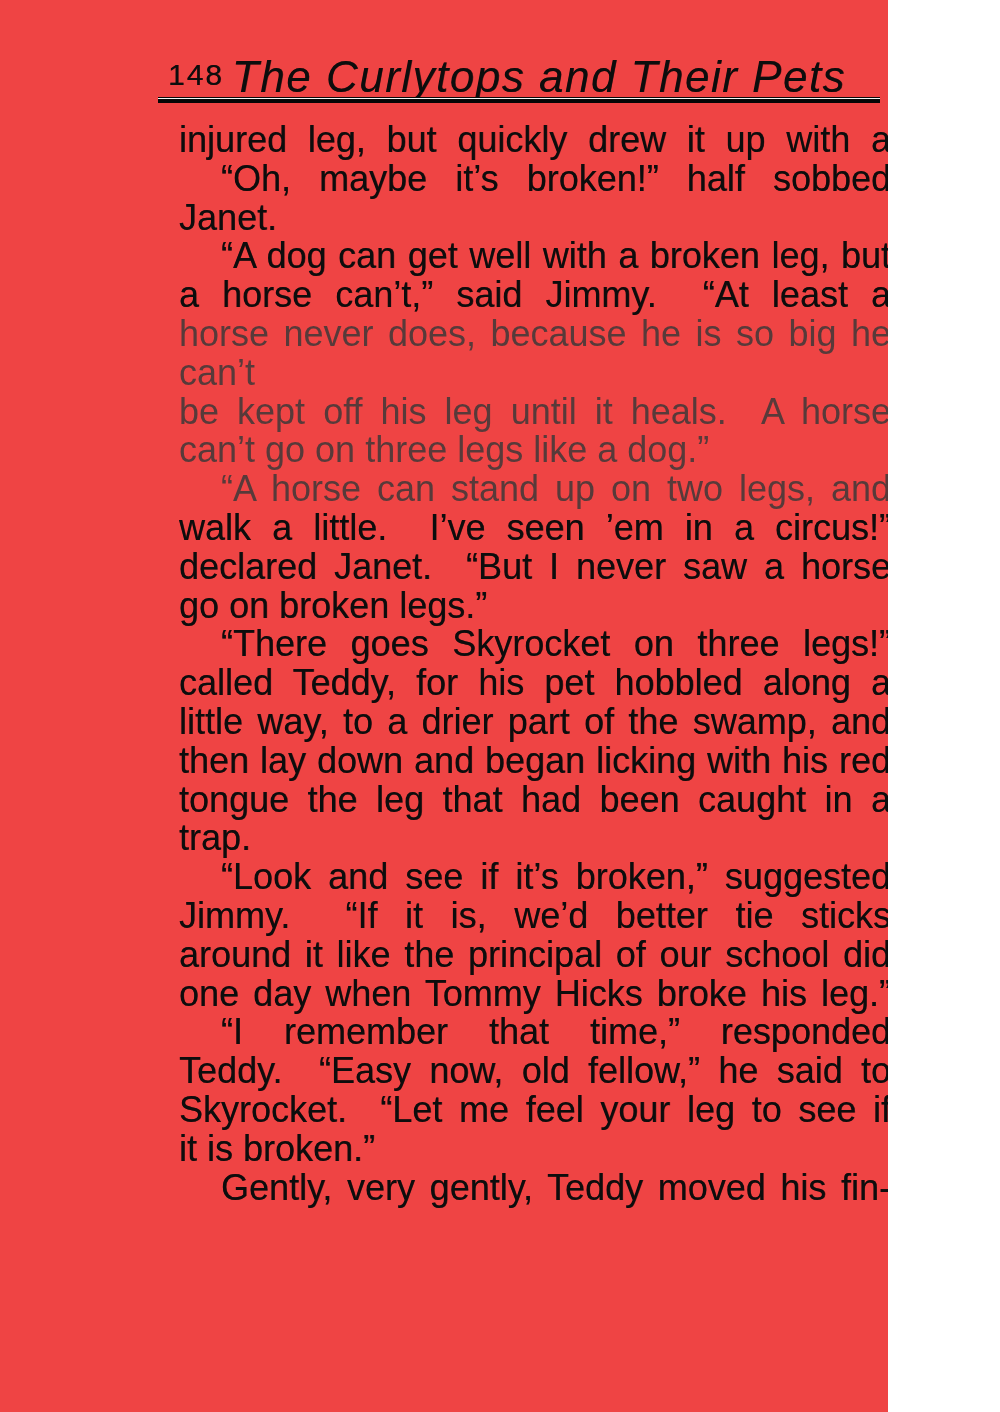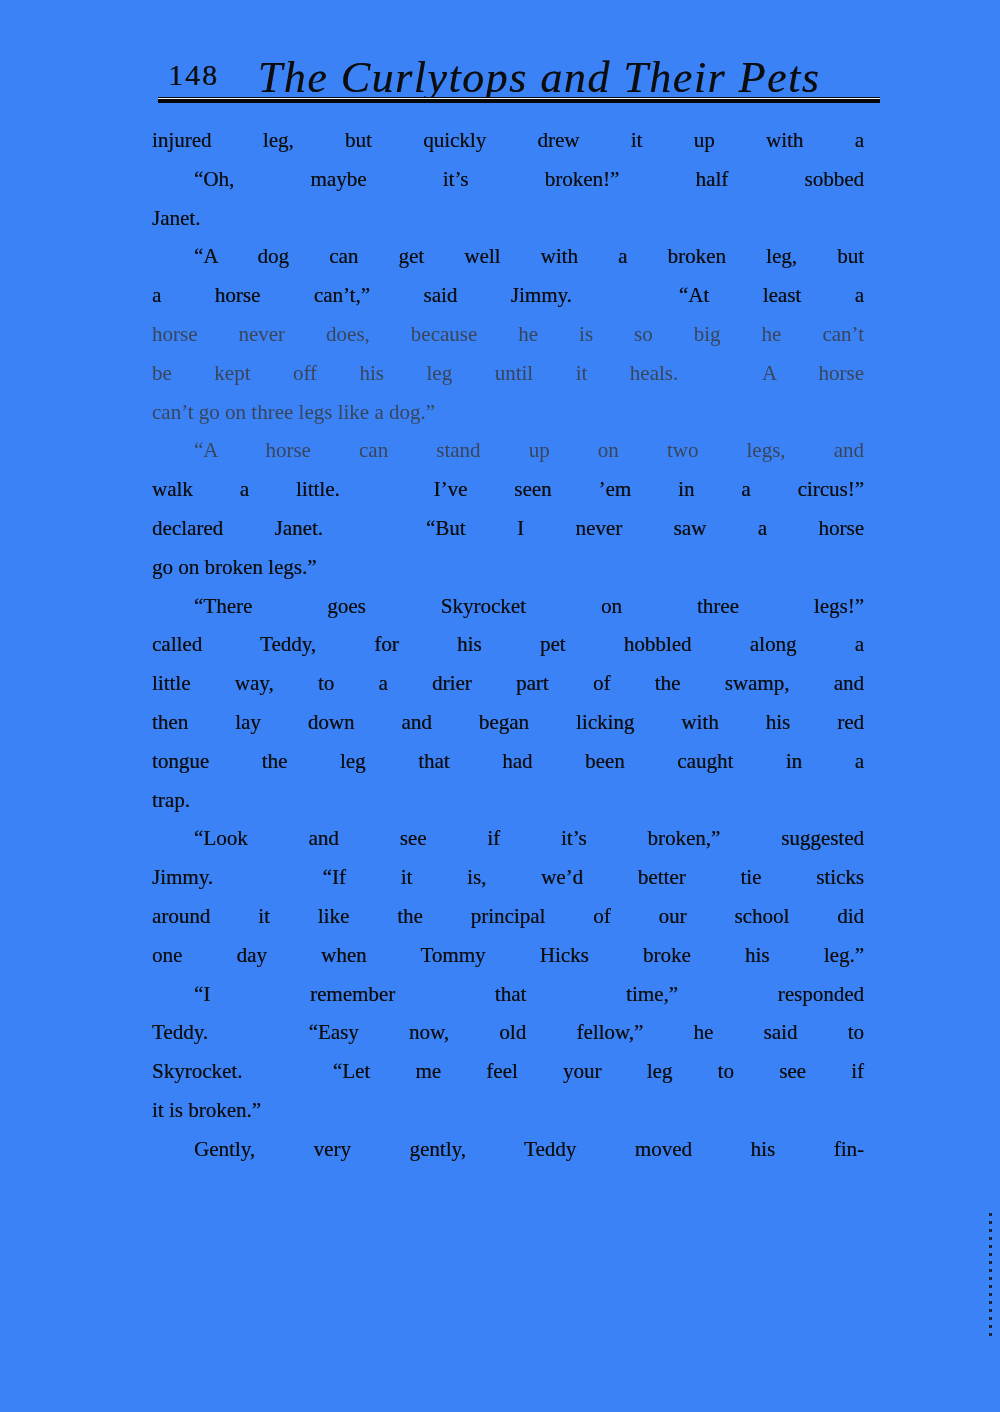--- a/index.html
+++ b/index.html
@@ -2,24 +2,24 @@
 <html><head>
 <meta charset="utf-8">
 <style>
   html, body {
     margin: 0;
     padding: 0;
     background: #ffffff;
   }
   .page {
     position: relative;
-    width: 1000px;
+    width: 888px;
     height: 1412px;
-    background: #3b82f6;
-    font-family: Liberation Serif, serif;
+    background: #ef4444;
+    font-family: Liberation Sans, sans-serif;
     color: #0d0d0d;
     overflow: hidden;
   }
   .header {
     position: absolute;
     left: 168px;
     top: 52px;
     width: 712px;
     height: 44px;
   }
@@ -46,24 +46,24 @@
     width: 722px;
     height: 7px;
     background: linear-gradient(to bottom,
       #0a0a0a 0 1.5px,
       #f4f4f4 1.5px 2.5px,
       #060606 2.5px 6.5px,
       transparent 6.5px);
   }
   .body-text {
     position: absolute;
-    left: 152px;
+    left: 179px;
     top: 121px;
     width: 712px;
-    font-size: 21px;
+    font-size: 36px;
     line-height: 38.8px;
     text-shadow: 0.35px 0.35px 0 rgba(0,0,0,0.55);
   }
   .line {
     text-align: justify;
     text-align-last: justify;
     white-space: pre-wrap;
   }
   .line.end {
     text-align-last: left;

